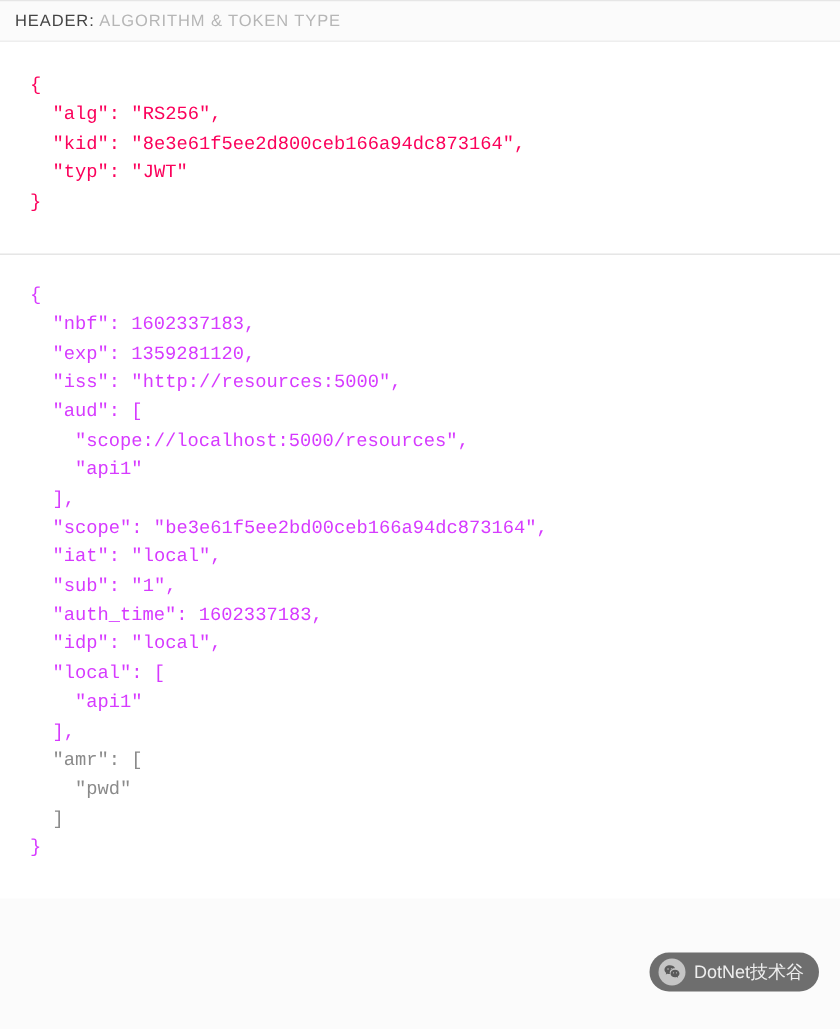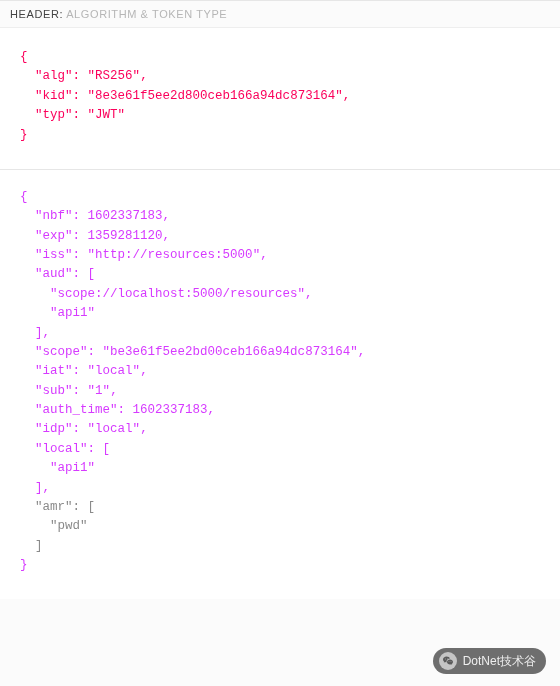--- a/index.html
+++ b/index.html
@@ -41,21 +41,21 @@
     padding-top: 18px;
   } 
   .r  { color: #fb015b; }  
   .purple, .p { color: #d63aff; } 
   .gray, .g { color: #8a8a8a; }
 
   
   .wm {
     position: absolute;
     right: 14px;
-    bottom: 12px;
+    bottom: 25px;
     display: flex;
     align-items: center;
     gap: 6px;
     background: rgba(70,70,70,0.78);
     color: #eee;
     font-size: 12px;
     padding: 4px 10px 4px 6px;
     border-radius: 14px;
   }
   .wm-icon {

